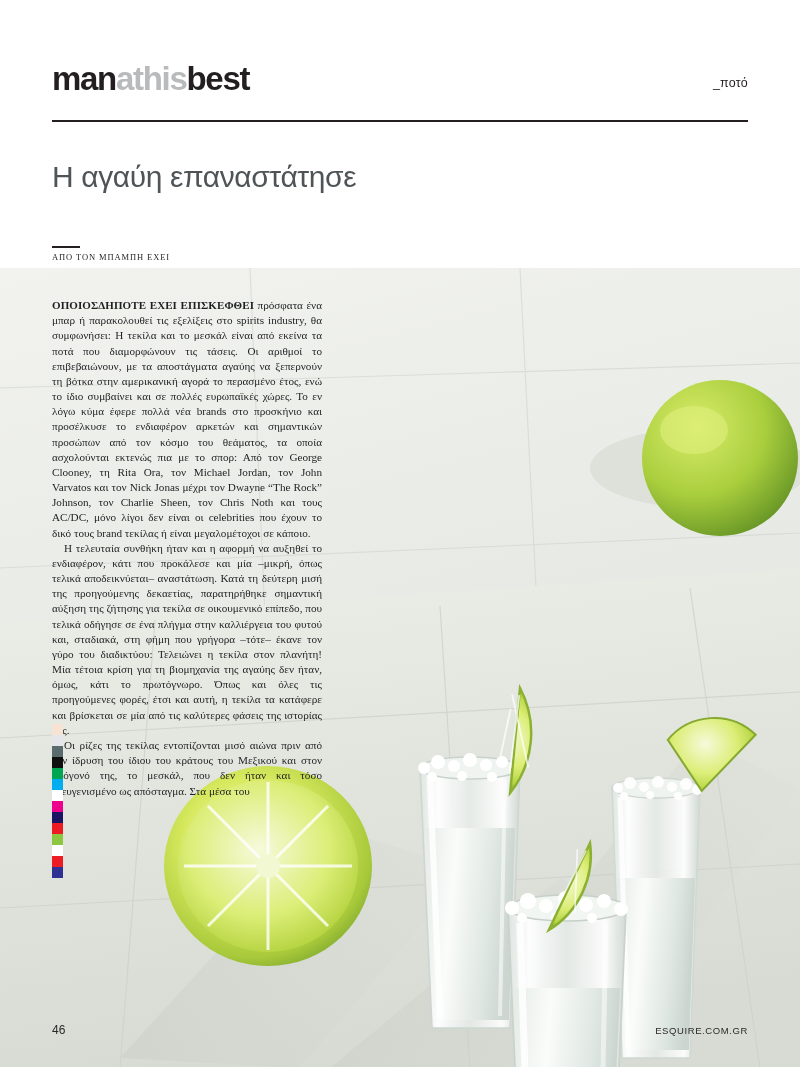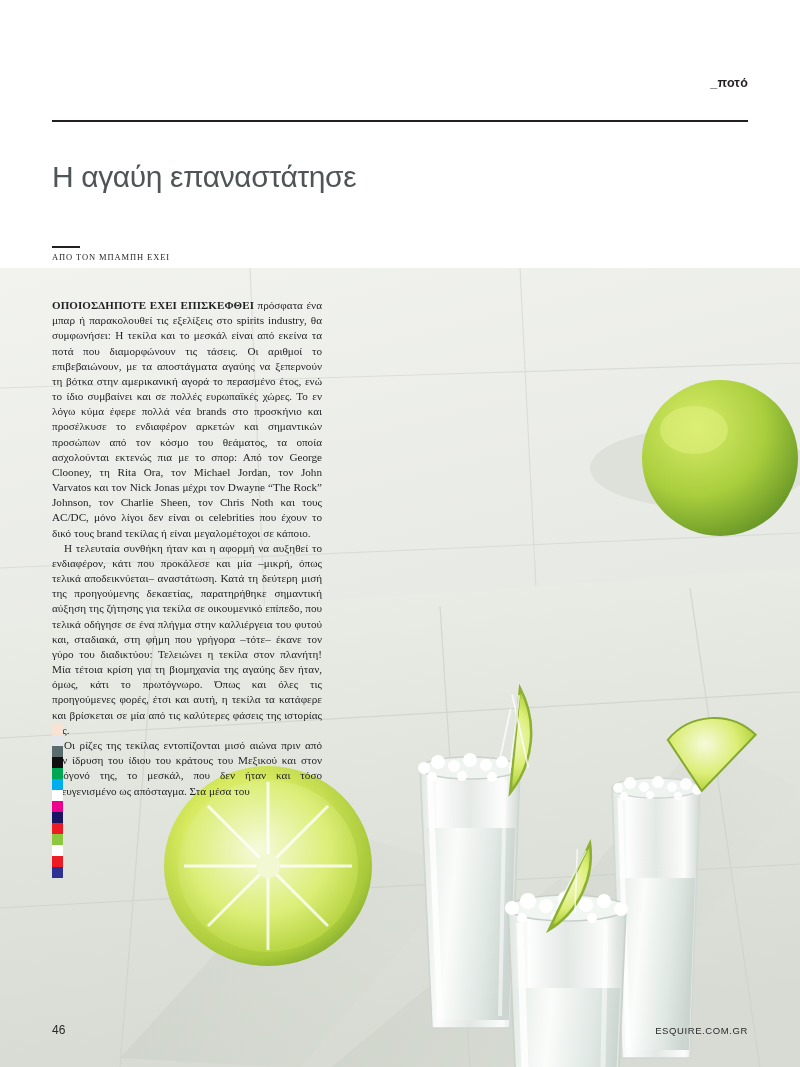--- a/index.html
+++ b/index.html
@@ -34,21 +34,21 @@
     white-space: nowrap;
   }
   .masthead .seg-dark { color: #231f20; }
   .masthead .seg-grey { color: #b9babc; }
 
   .section-label {
     position: absolute;
     right: 52px;
     top: 76px;
     font-size: 12.5px;
-    font-weight: 700;
+    font-weight: 400;
     color: #231f20;
     letter-spacing: 0.2px;
   }
 
   .rule-top {
     position: absolute;
     left: 52px;
     right: 52px;
     top: 120px;
     height: 2px;
@@ -332,20 +332,23 @@
             <path d="M0 0 L0 84"></path>
             <path d="M0 0 L-60 60"></path>
           <path d="M0 0 L-84 0"></path>
             <path d="M0 0 L-60 -60"></path>
         </g>
         <circle cx="0" cy="0" r="12" fill="#f2f8d2"></circle>
       </g>
     </svg>
   </div>
 
+  <div class="masthead">
+    <span class="seg-dark">man</span><span class="seg-grey">athis</span><span class="seg-dark">best</span>
+  </div>
   <div class="section-label">_ποτό</div>
   <div class="rule-top"></div>
 
   <h1 class="headline">Η αγαύη επαναστάτησε</h1>
   <div class="byline-rule"></div>
   <div class="byline">ΑΠΟ ΤΟΝ ΜΠΑΜΠΗ ΕΧΕΙ</div>
 
   <div class="bodycol">
     <p class="first"><span class="dropcap-lead">ΟΠΟΙΟΣΔΗΠΟΤΕ ΕΧΕΙ ΕΠΙΣΚΕΦΘΕΙ</span> <span>πρόσφατα ένα μπαρ ή παρακολουθεί τις εξελίξεις στο spirits industry, θα συμφωνήσει: Η τεκίλα και το μεσκάλ είναι από εκείνα τα ποτά που διαμορφώνουν τις τάσεις. Οι αριθμοί το επιβεβαιώνουν, με τα αποστάγματα αγαύης να ξεπερνούν τη βότκα στην αμερικανική αγορά το περασμένο έτος, ενώ το ίδιο συμβαίνει και σε πολλές ευρωπαϊκές χώρες. Το εν λόγω κύμα έφερε πολλά νέα brands στο προσκήνιο και προσέλκυσε το ενδιαφέρον αρκετών και σημαντικών προσώπων από τον κόσμο του θεάματος, τα οποία ασχολούνται εκτενώς πια με το σπορ: Από τον George Clooney, τη Rita Ora, τον Michael Jordan, τον John Varvatos και τον Nick Jonas μέχρι τον Dwayne “The Rock” Johnson, τον Charlie Sheen, τον Chris Noth και τους AC/DC, μόνο λίγοι δεν είναι οι celebrities που έχουν το δικό τους brand τεκίλας ή είναι μεγαλομέτοχοι σε κάποιο.</span></p>
     <p>Η τελευταία συνθήκη ήταν και η αφορμή να αυξηθεί το ενδιαφέρον, κάτι που προκάλεσε και μία –μικρή, όπως τελικά αποδεικνύεται– αναστάτωση. Κατά τη δεύτερη μισή της προηγούμενης δεκαετίας, παρατηρήθηκε σημαντική αύξηση της ζήτησης για τεκίλα σε οικουμενικό επίπεδο, που τελικά οδήγησε σε ένα πλήγμα στην καλλιέργεια του φυτού και, σταδιακά, στη φήμη που γρήγορα –τότε– έκανε τον γύρο του διαδικτύου: Τελειώνει η τεκίλα στον πλανήτη! Μία τέτοια κρίση για τη βιομηχανία της αγαύης δεν ήταν, όμως, κάτι το πρωτόγνωρο. Όπως και όλες τις προηγούμενες φορές, έτσι και αυτή, η τεκίλα τα κατάφερε και βρίσκεται σε μία από τις καλύτερες φάσεις της ιστορίας της.</p>

